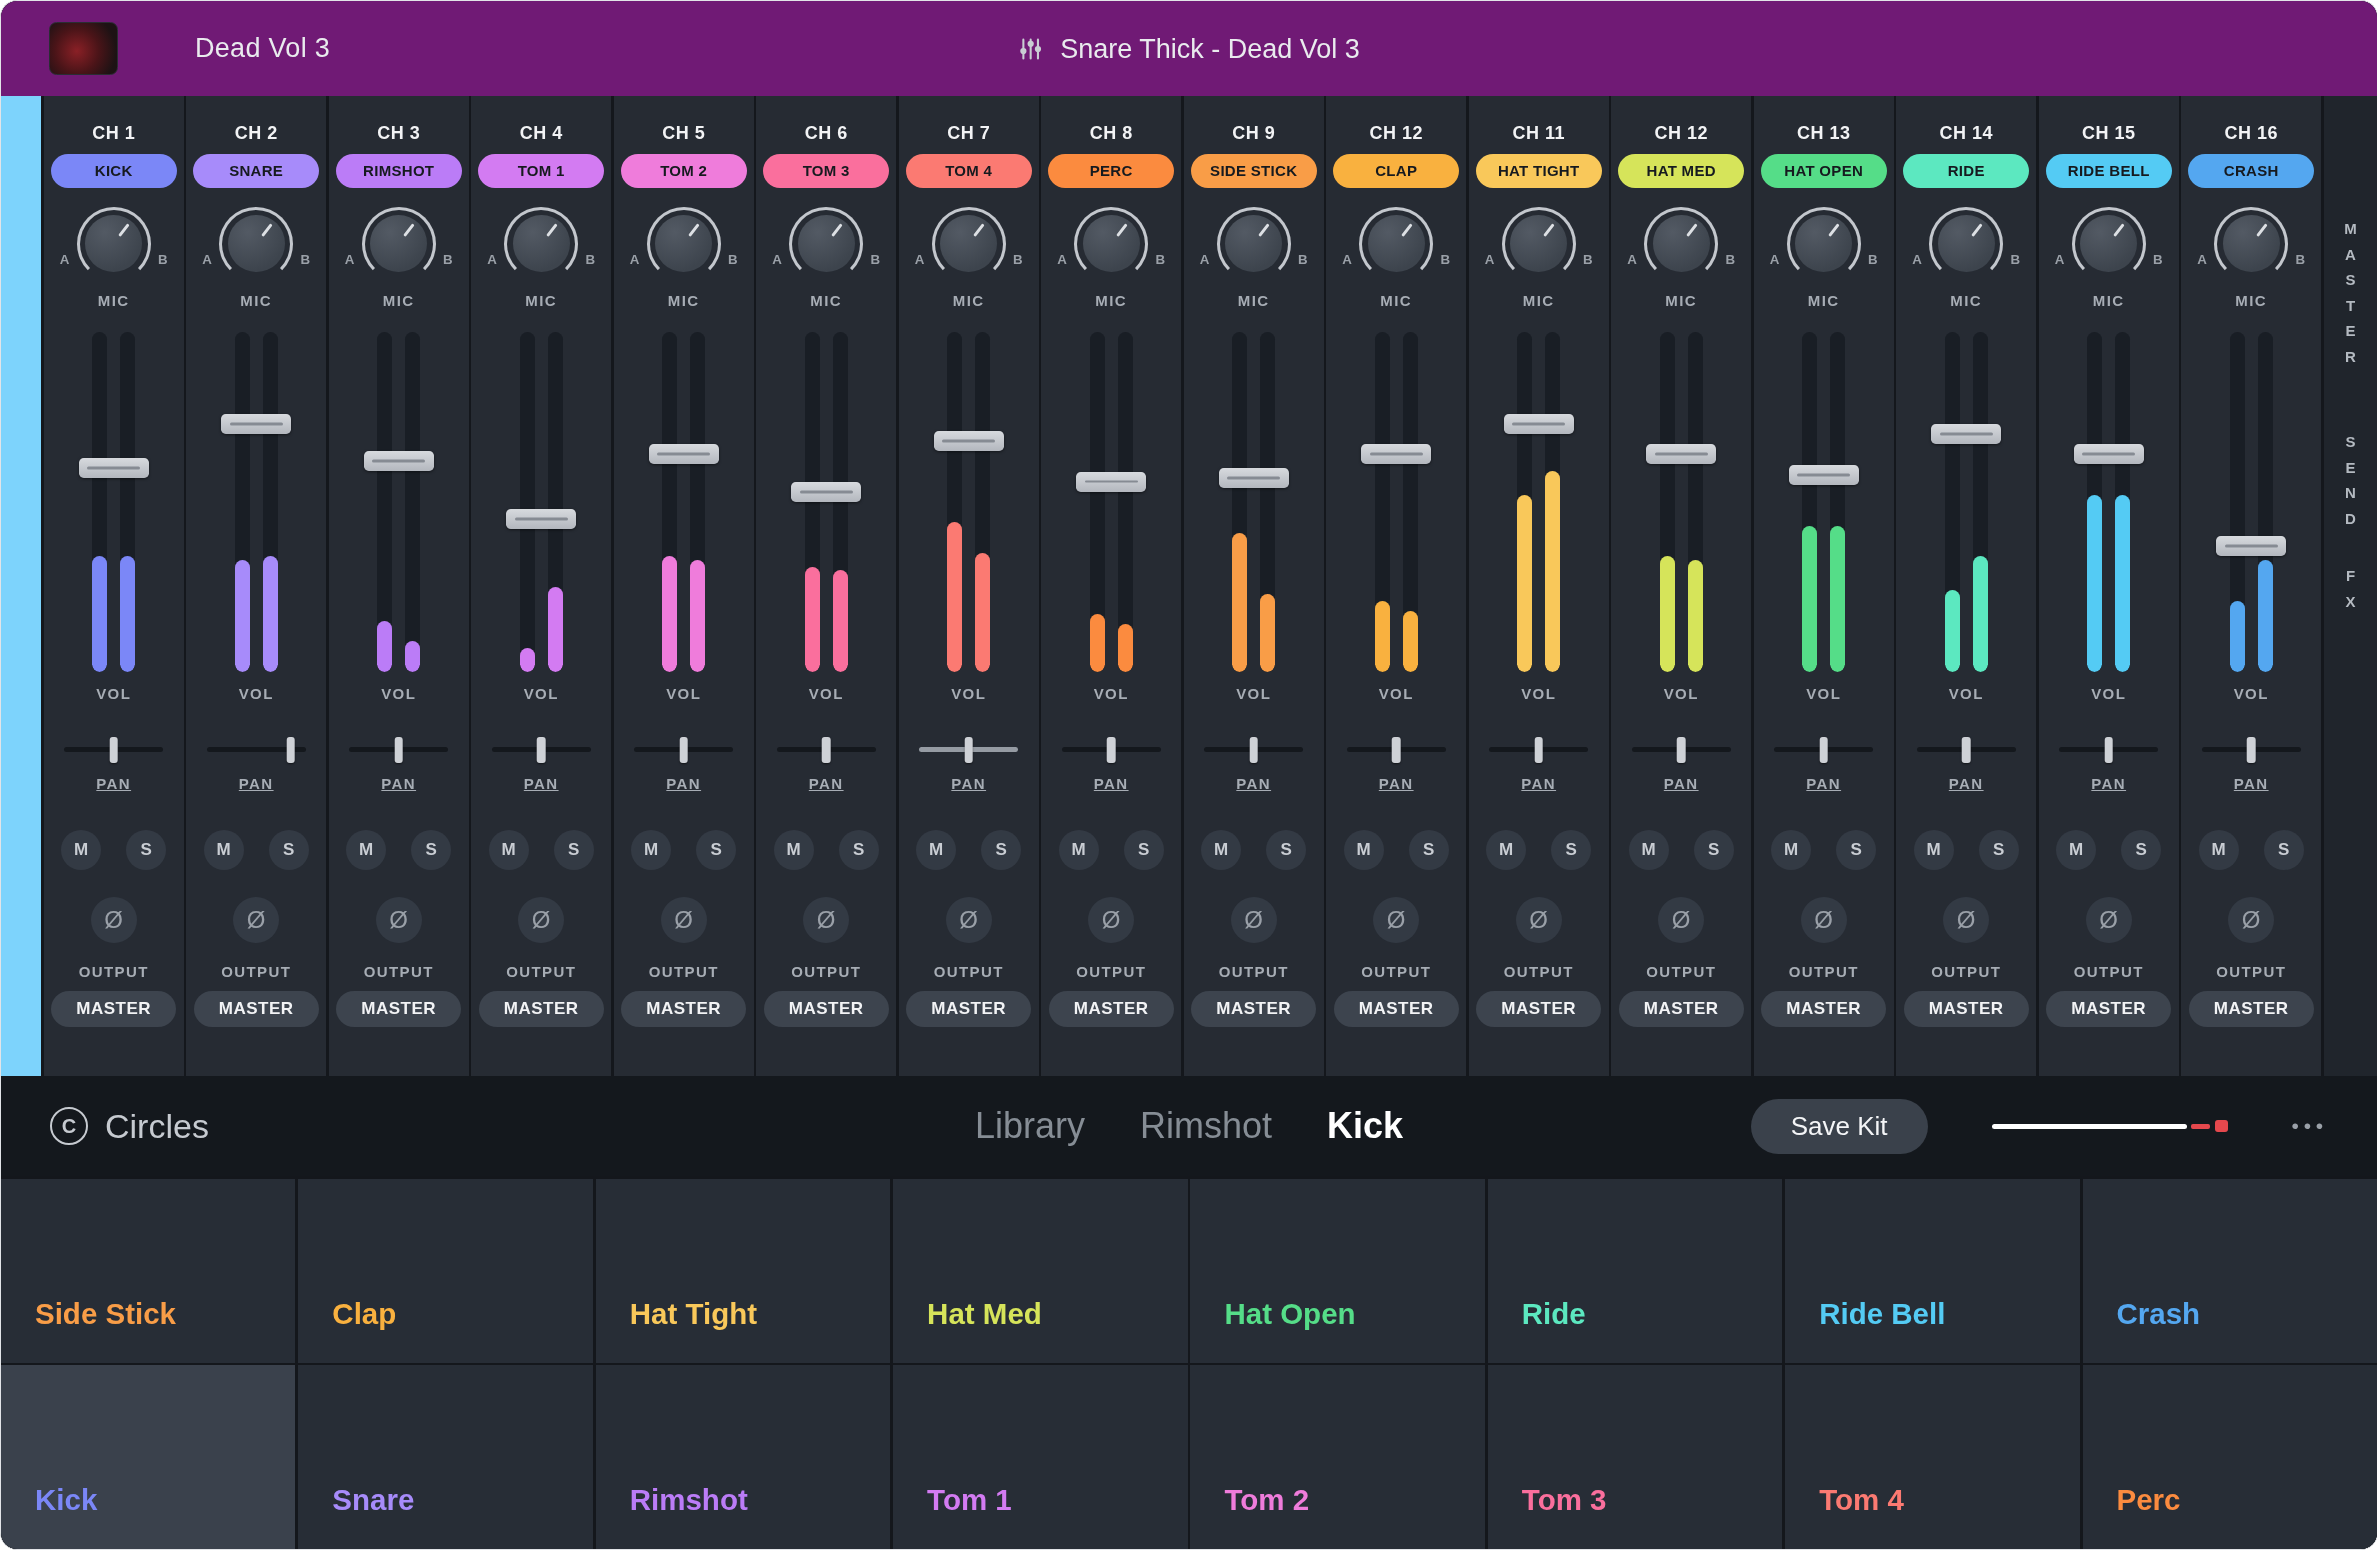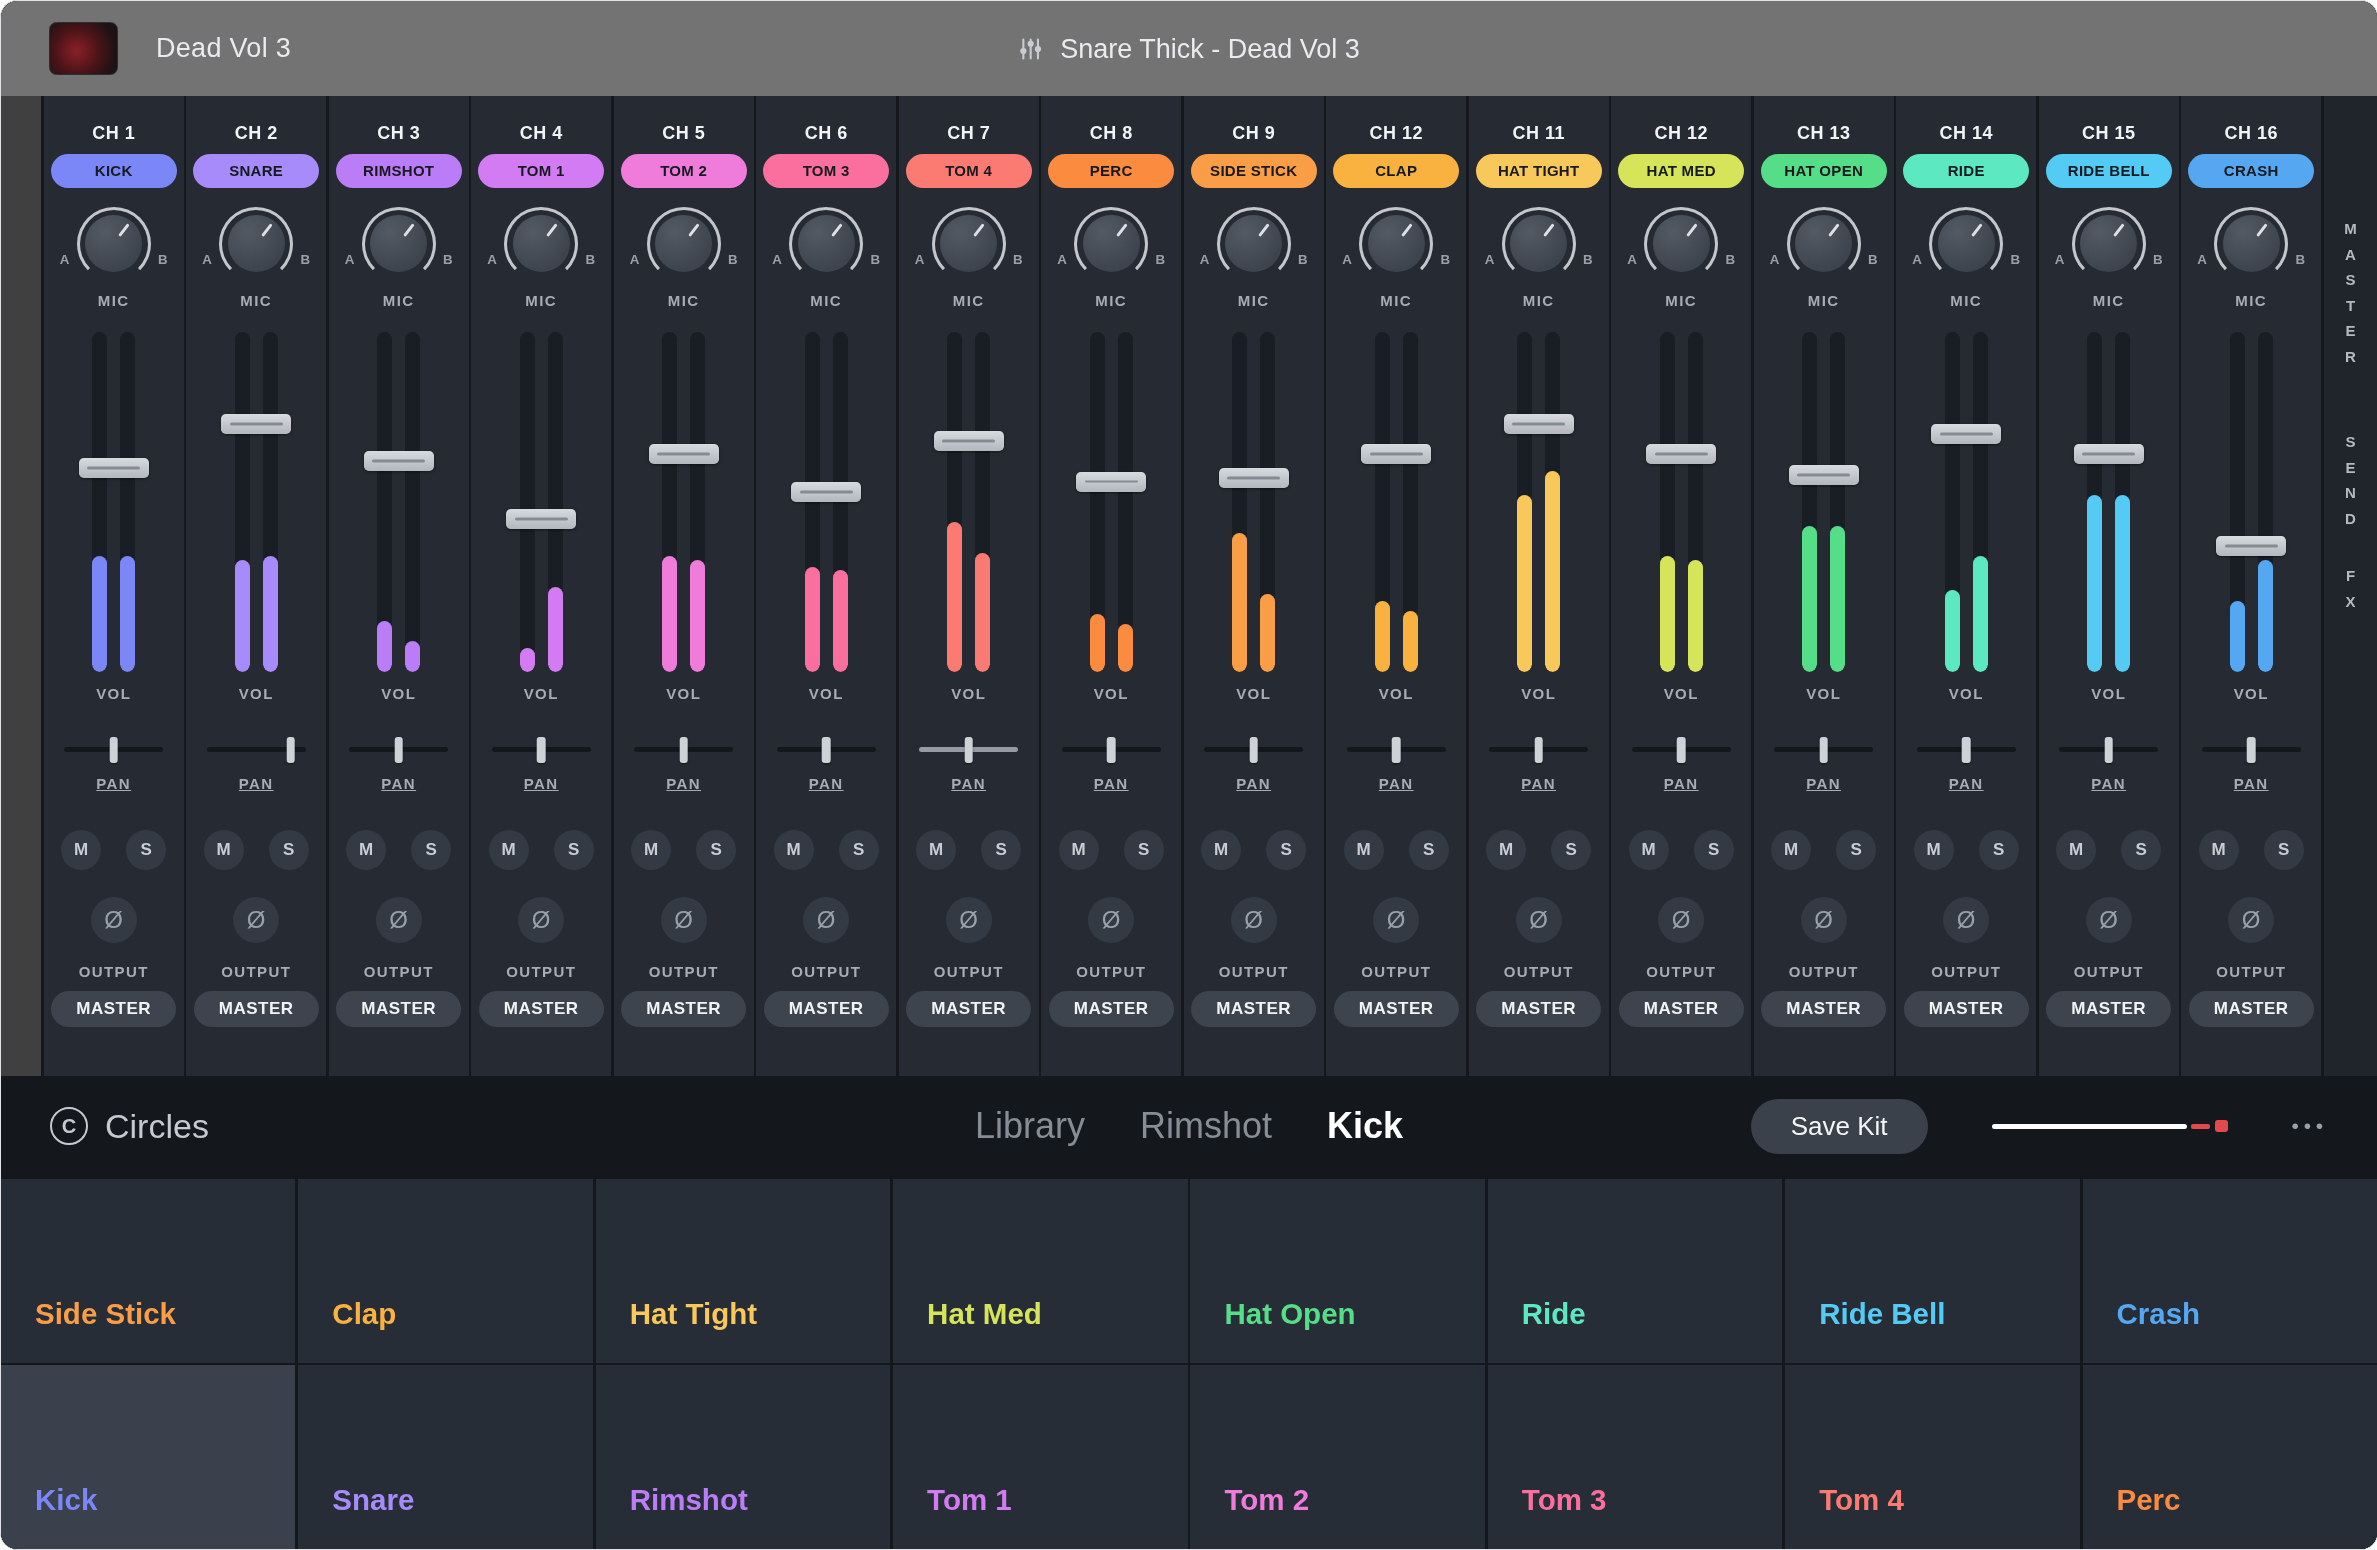--- a/index.html
+++ b/index.html
@@ -1,27 +1,27 @@
 <!DOCTYPE html>
 <html style="font-size:15px"><head>
 <meta charset="utf-8">
 <style>
   html,body{margin:0;padding:0;background:#ffffff;font-family:"Liberation Sans","DejaVu Sans",sans-serif;}
   .app{width:2378px;height:1550px;border-radius:17px;overflow:hidden;border:1.9px solid #e2e4e8;box-sizing:border-box;display:flex;flex-direction:column;background:#14171c;}
 
   
-  .topbar{height:95px;flex:0 0 95px;background:#737373;display:flex;align-items:center;padding:0 48px;position:relative;}
+  .topbar{height:95px;flex:0 0 95px;background:#701a75;display:flex;align-items:center;padding:0 48px;position:relative;gap:39px;}
   .kit-art{width:67px;height:51px;border-radius:7.6px;background:radial-gradient(circle at 40% 55%, #8a2026 0%, #4a1418 45%, #1d1214 80%);border:1px solid #2a2d33;}
   .kit-title{margin-left:38px;color:#e9ebee;font-size:27px;font-weight:500;letter-spacing:0.3px;}
   .top-center{position:absolute;left:50%;top:50%;transform:translate(-50%,-50%);display:flex;align-items:center;gap:17px;}
   .top-center .sample-name{color:#e9ebee;font-size:27px;font-weight:500;}
   .eq-icon{width:25px;height:25px;}
 
   
-  .mixer{flex:1;display:flex;background:#404040;min-height:0;padding-left:40px;}
+  .mixer{flex:1;display:flex;background:#7dd3fc;min-height:0;padding-left:40px;}
   .channels{flex:1;display:flex;gap:2.9px;padding:0 2.9px;background:#14171c;}
   .strip{flex:1;background:#262b33;display:flex;flex-direction:column;align-items:center;padding-top:27px;box-sizing:border-box;}
   .ch-label{color:#f2f3f5;font-size:18px;font-weight:700;letter-spacing:0.5px;height:23px;}
   .ch-pill{margin-top:7.6px;width:126px;height:34px;line-height:34px;border-radius:17px;text-align:center;font-size:15px;font-weight:700;color:#161a1f;letter-spacing:0.3px;}
 
   .knob-wrap{margin-top:19px;position:relative;width:74px;height:74px;}
   .knob-ring{position:absolute;inset:0;border-radius:50%;border:3.8px solid #c3c7cd;border-bottom-color:transparent;box-sizing:border-box;}
   .knob-body{position:absolute;inset:8.6px;border-radius:50%;background:radial-gradient(circle at 35% 30%, #535a64, #3d444d 72%);}
   .knob-pointer{position:absolute;inset:8.6px;border-radius:50%;transform:rotate(38deg);}
   .knob-pointer::after{content:"";position:absolute;top:3.8px;left:50%;width:3.8px;height:15px;margin-left:-1.9px;border-radius:1.9px;background:#dde0e4;}

